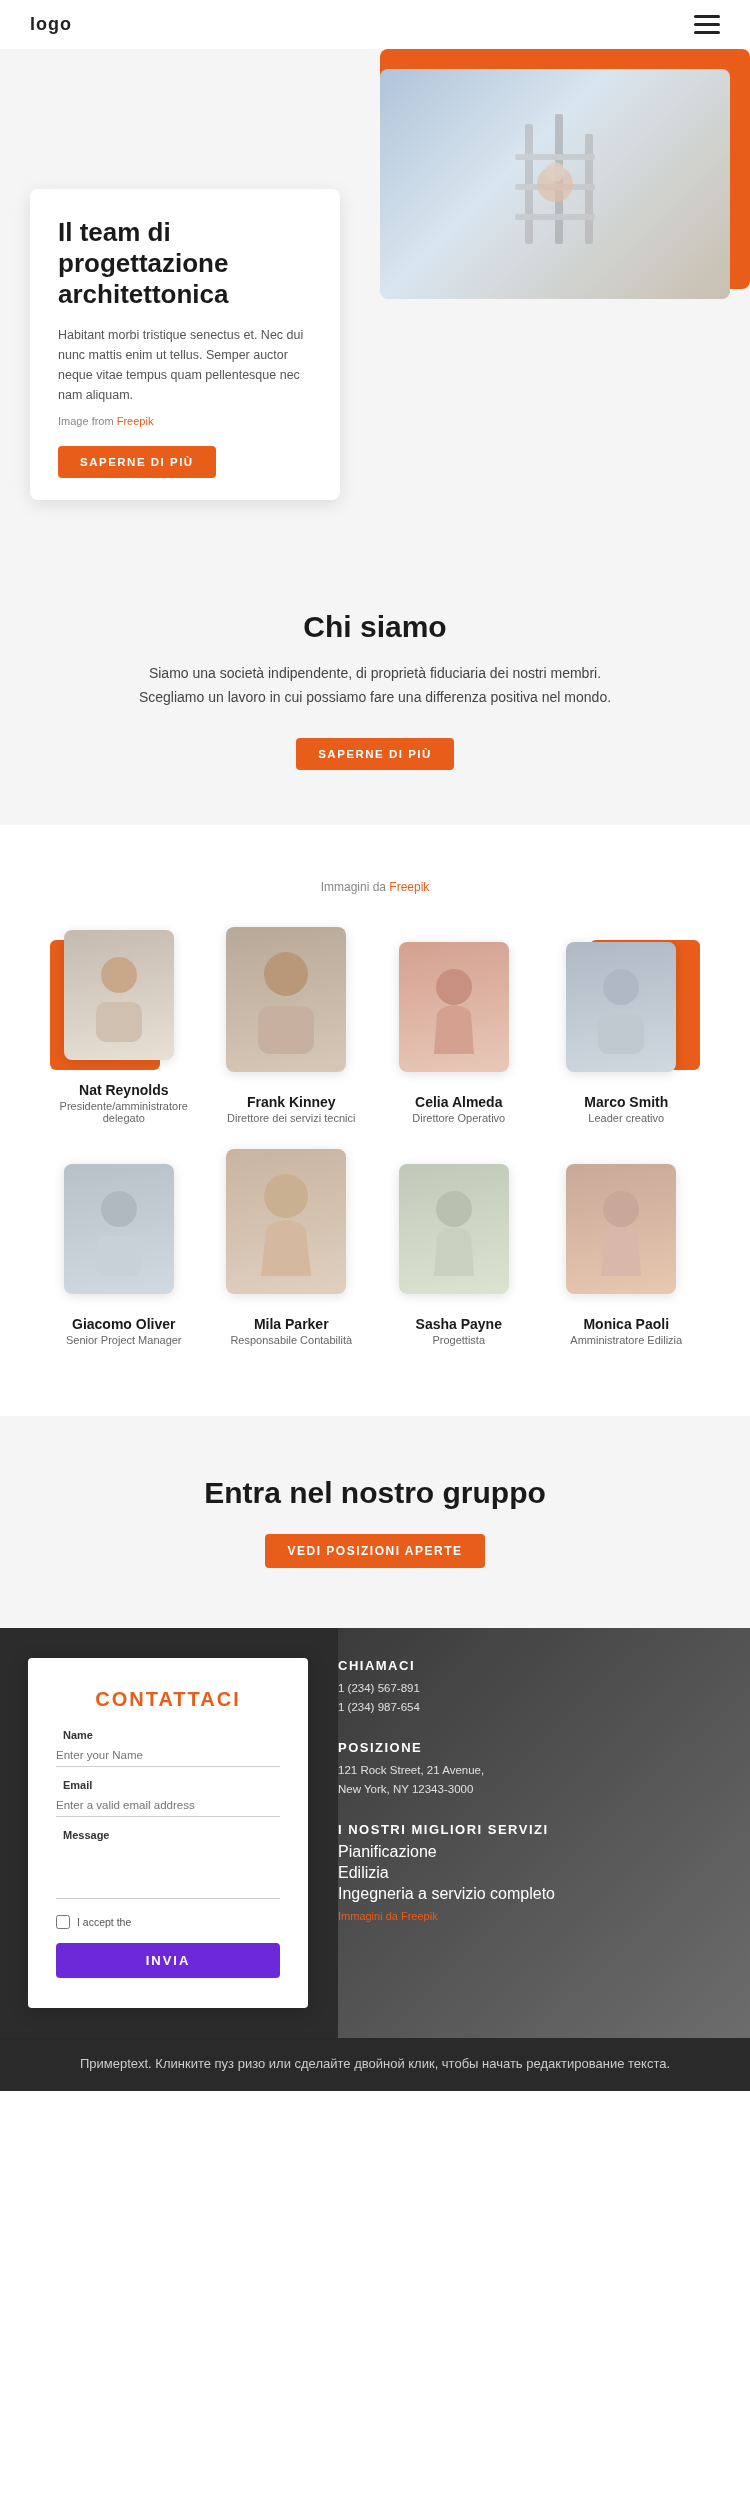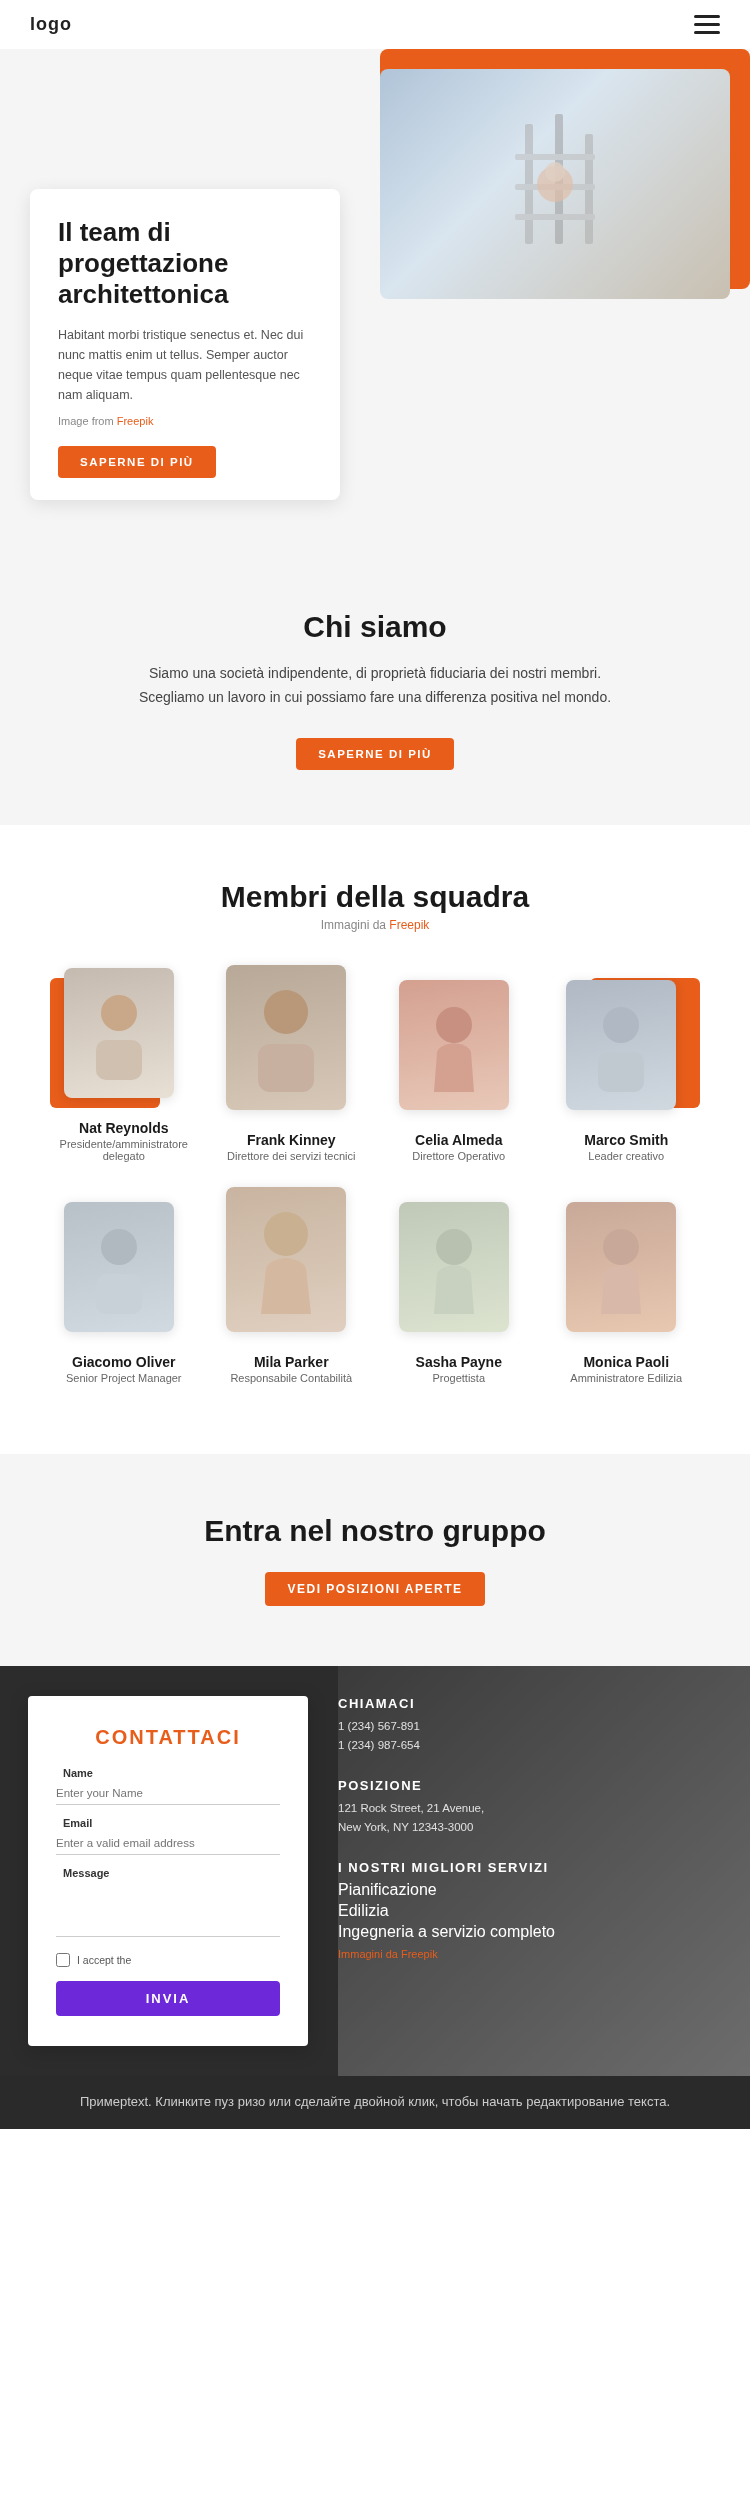--- a/index.html
+++ b/index.html
@@ -234,21 +234,20 @@
   </div>
 </section>
 
 <section class="chi-siamo">
   <h2>Chi siamo</h2>
   <p>Siamo una società indipendente, di proprietà fiduciaria dei nostri membri. Scegliamo un lavoro in cui possiamo fare una differenza positiva nel mondo.</p>
   <button class="btn-orange">SAPERNE DI PIÙ</button>
 </section>
 
 <section class="membri">
-  <h2>Membri della squadra</h2>
   <p class="image-credit">
     <span>Immagini da</span>
     <a href="#">Freepik</a>
   </p>
 
   <div class="team-row" style="margin-bottom:40px; padding: 0 10px;">
     <div class="orange-stripe-left"></div>
     <div class="orange-stripe-right"></div>
 
     <div class="team-member" style="z-index:1;">

